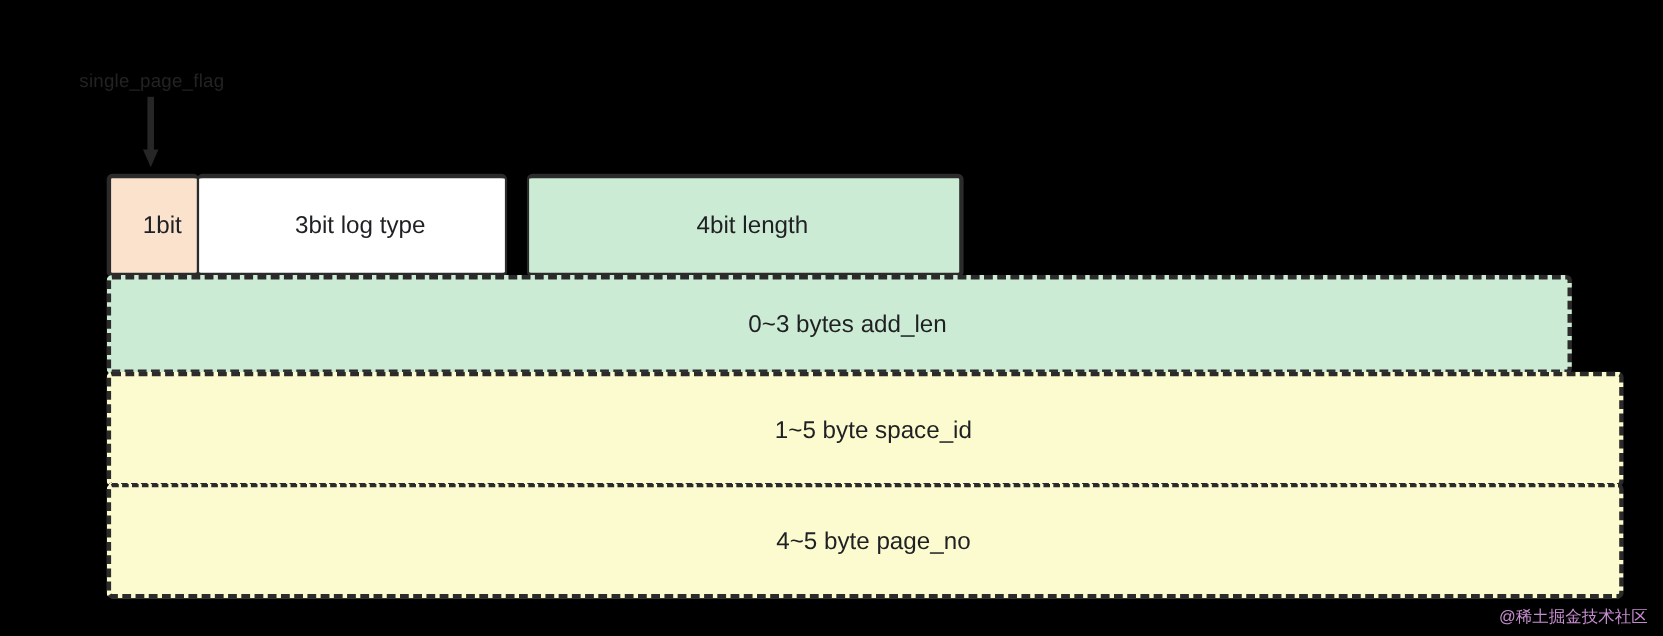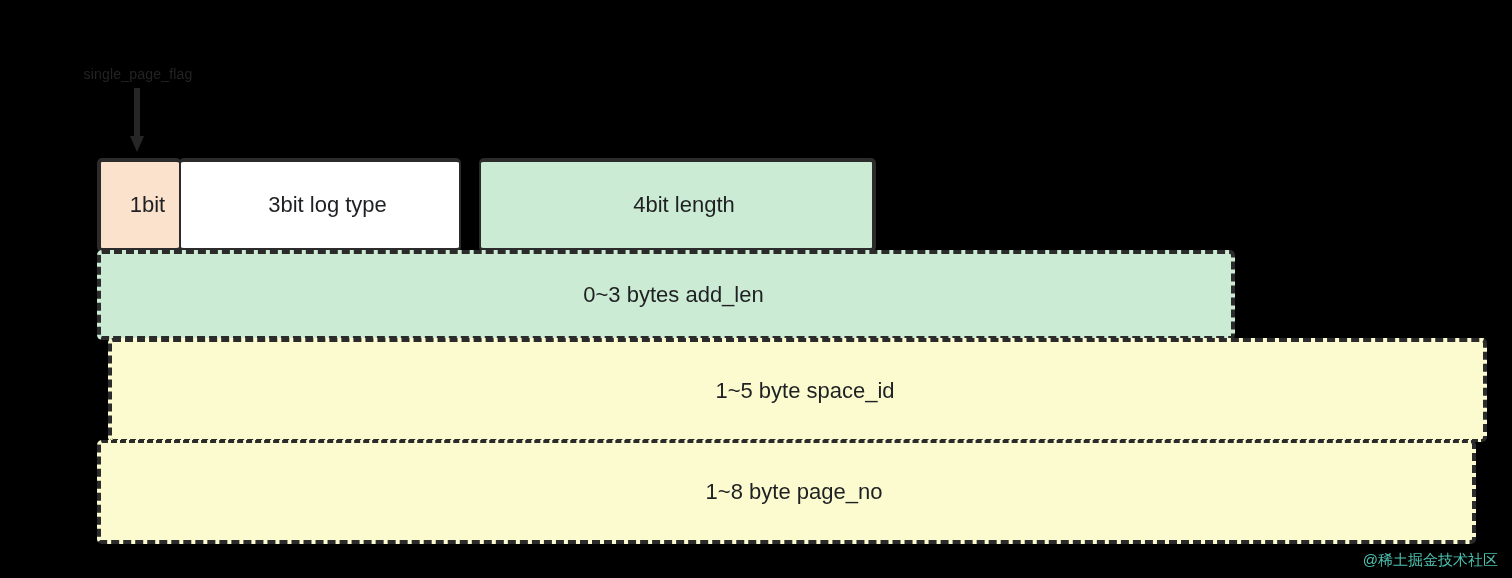--- a/index.html
+++ b/index.html
@@ -11,21 +11,21 @@
   }
   #stage { position:relative; width:1512px; height:578px; }
 
   
   .annot-label {
     position:absolute;
     left:40px; top:60px;
     width:196px; height:28px;
     display:flex; align-items:center; justify-content:center;
     color:#232323;
-    font-size:14px;
+    font-size:17px;
     letter-spacing:0.2px;
     white-space:nowrap;
   }
   
   .connector { position:absolute; left:130px; top:88px; width:14px; height:72px; }
   .connector .stem {
     position:absolute; left:4px; top:0; width:6px; height:52px;
     background:#262626;
   }
   .connector .head {
@@ -48,33 +48,33 @@
   }
   .cell.solid  { border:4px solid #2b2b2b; }
   .cell.dashed { border:4px dashed #2b2b2b; }
 
   
   #cell-1bit     { left:97px;  top:158px; width:84px;  height:94px; background:#fbe2cd; border-right-width:2px; }
   #cell-logtype  { left:179px; top:158px; width:282px; height:94px; background:#ffffff; border-left-width:2px; border-right-width:2px; }
   #cell-length   { left:459px; top:158px; width:397px; height:94px; background:#ccebd4; border-left-width:2px;margin-left:20px; }
 
   
-  #cell-addlen   { left:97px;  top:250px; width:1138px; height:90px; background:#ccebd4; }
+  #cell-addlen   { left:97px;  top:250px; width:1332px; height:90px; background:#ccebd4; }
 
   
-  #cell-spaceid  { left:97px;  top:338px; width:1379px; height:104px; background:#fbfbcf; border-bottom-width:3px;margin-left:11px; }
+  #cell-spaceid  { left:97px;  top:338px; width:1379px; height:104px; background:#fbfbcf; border-bottom-width:3px; }
 
   
   #cell-pageno   { left:97px;  top:440px; width:1379px; height:104px; background:#fbfbcf; border-top-width:3px; }
 
   
   .watermark {
     position:absolute;
     right:14px; bottom:8px;
-    color:#5eead4;
+    color:#f0abfc;
     font-size:15px;
     opacity:0.82;
     white-space:nowrap;
   }
 </style>
 </head>
 <body>
 
 <div id="stage">
 
@@ -88,17 +88,17 @@
   <div class="cell solid" id="cell-1bit">1bit</div>
 
   <div class="cell solid" id="cell-logtype">3bit log type</div>
 
   <div class="cell solid" id="cell-length">4bit length</div>
 
   <div class="cell dashed" id="cell-addlen">0~3 bytes add_len</div>
 
   <div class="cell dashed" id="cell-spaceid">1~5 byte space_id</div>
 
-  <div class="cell dashed" id="cell-pageno">1~8 byte page_no</div>
+  <div class="cell dashed" id="cell-pageno">4~5 byte page_no</div>
 
   <div class="watermark">@稀土掘金技术社区</div>
 
 </div>
 
 </body></html>

